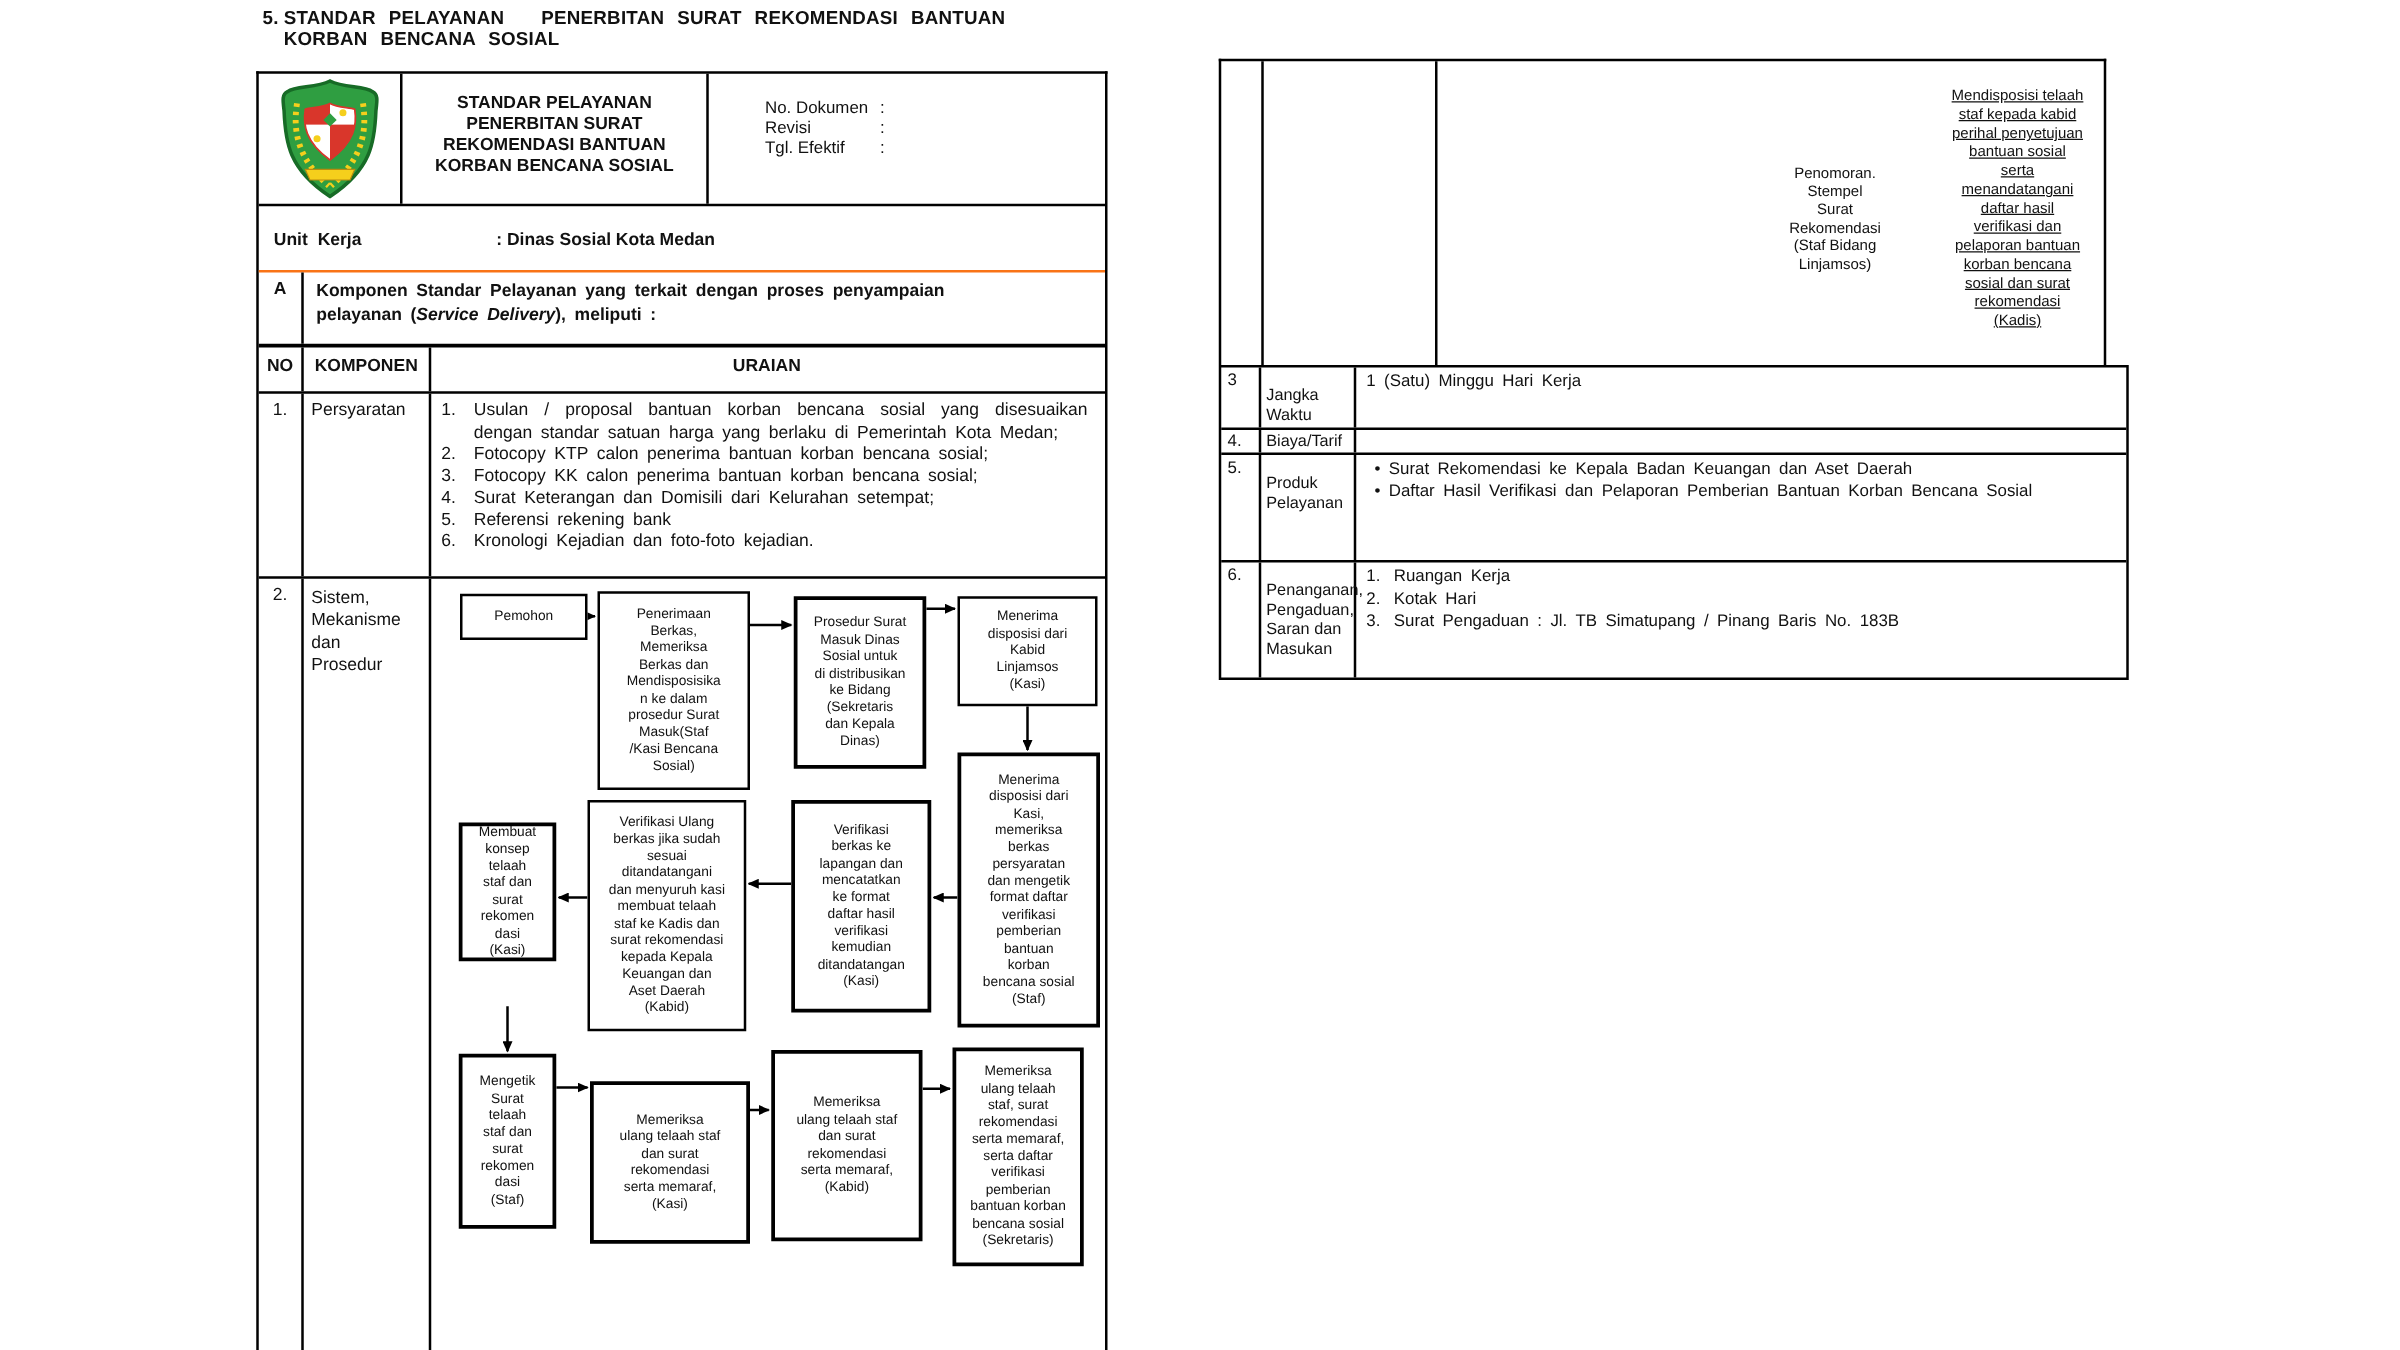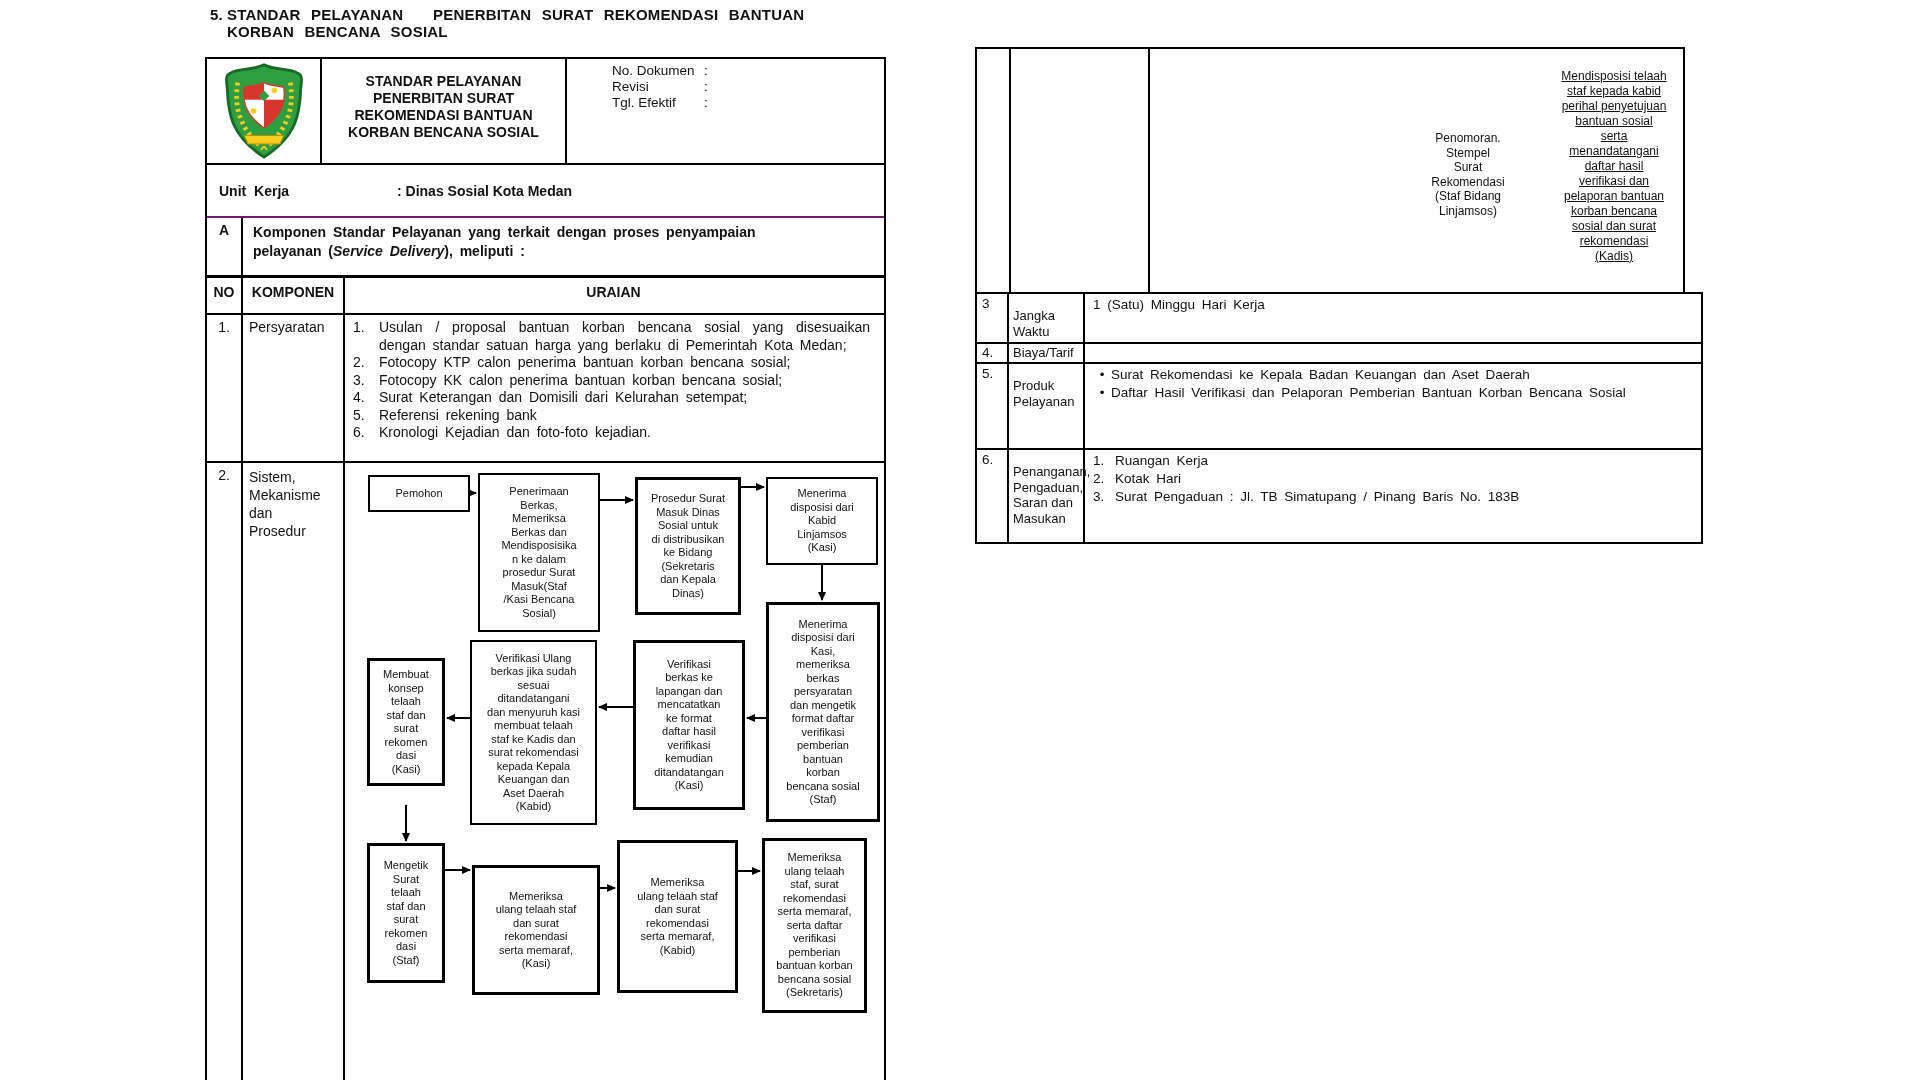--- a/index.html
+++ b/index.html
@@ -22,25 +22,25 @@
   
   .ltable{position:absolute;left:205px;top:57px;width:681px;height:1023px;
     border:2px solid #000;border-bottom:none;box-sizing:border-box;font-size:14px;}
   .lrow{position:absolute;left:0;width:100%;box-sizing:border-box;display:flex;}
   .cell{box-sizing:border-box;}
 
   .lrow-header{top:0;height:106px;border-bottom:2px solid #000;}
   .cell-logo{width:115px;border-right:2px solid #000;display:flex;align-items:center;justify-content:center;}
   .cell-htitle{width:245px;border-right:2px solid #000;text-align:center;
     font-weight:bold;font-size:14px;line-height:17px;padding-top:14px;}
-  .cell-hdoc{flex:1;padding:4px 0 0 45px;font-size:13.5px;line-height:16px;}
+  .cell-hdoc{flex:1;padding:19px 0 0 45px;font-size:13.5px;line-height:16px;}
   .doc-field{display:flex;}
   .doc-field .flabel{width:92px;}
 
-  .lrow-unit{top:106px;height:53px;border-bottom:2px solid #701a75;align-items:center;
+  .lrow-unit{top:106px;height:53px;border-bottom:2px solid #f97316;align-items:center;
     font-weight:bold;padding-left:12px;}
   .uk-label{width:178px;word-spacing:4px;}
 
   .lrow-a{top:159px;height:60px;border-bottom:3px solid #000;}
   .cell-no{width:36px;border-right:2px solid #000;text-align:center;padding-top:4px;}
   .cell-a-text{flex:1;font-weight:bold;line-height:19px;padding:5px 14px 0 10px;
     white-space:pre-line;word-spacing:3px;}
   .cell-a-text .it{font-style:italic;}
 
   .lrow-colhead{top:219px;height:37px;border-bottom:2px solid #000;font-weight:bold;}
@@ -277,21 +277,21 @@
 sesuai
 ditandatangani
 dan menyuruh kasi
 membuat telaah
 staf ke Kadis dan
 surat rekomendasi
 kepada Kepala
 Keuangan dan
 Aset Daerah
 (Kabid)</div>
-      <div class="fbox thick" style="left:22px;top:195px;width:78px;height:128px;">Membuat
+      <div class="fbox thick" style="left:22px;top:195px;width:78px;height:111px;">Membuat
 konsep
 telaah
 staf dan
 surat
 rekomen
 dasi
 (Kasi)</div>
       <div class="fbox thick" style="left:22px;top:380px;width:78px;height:140px;">Mengetik
 Surat
 telaah

